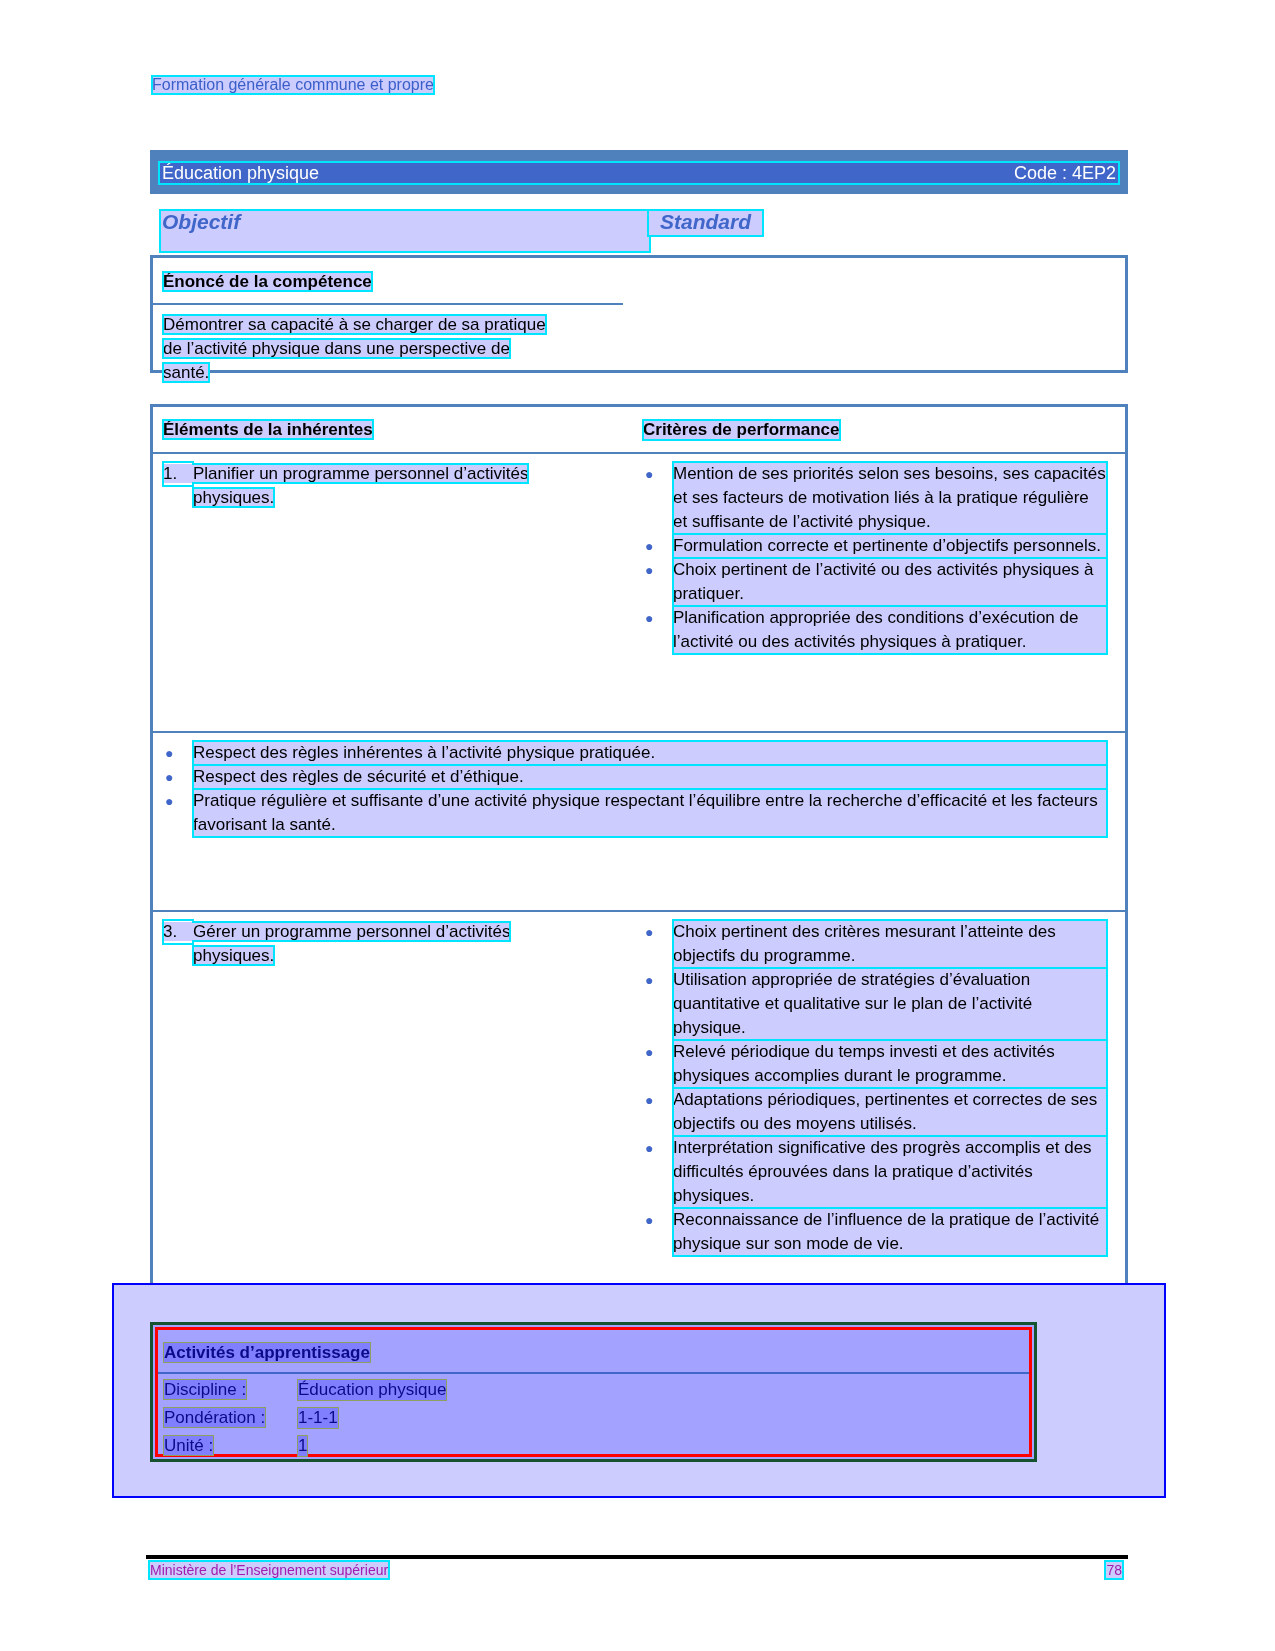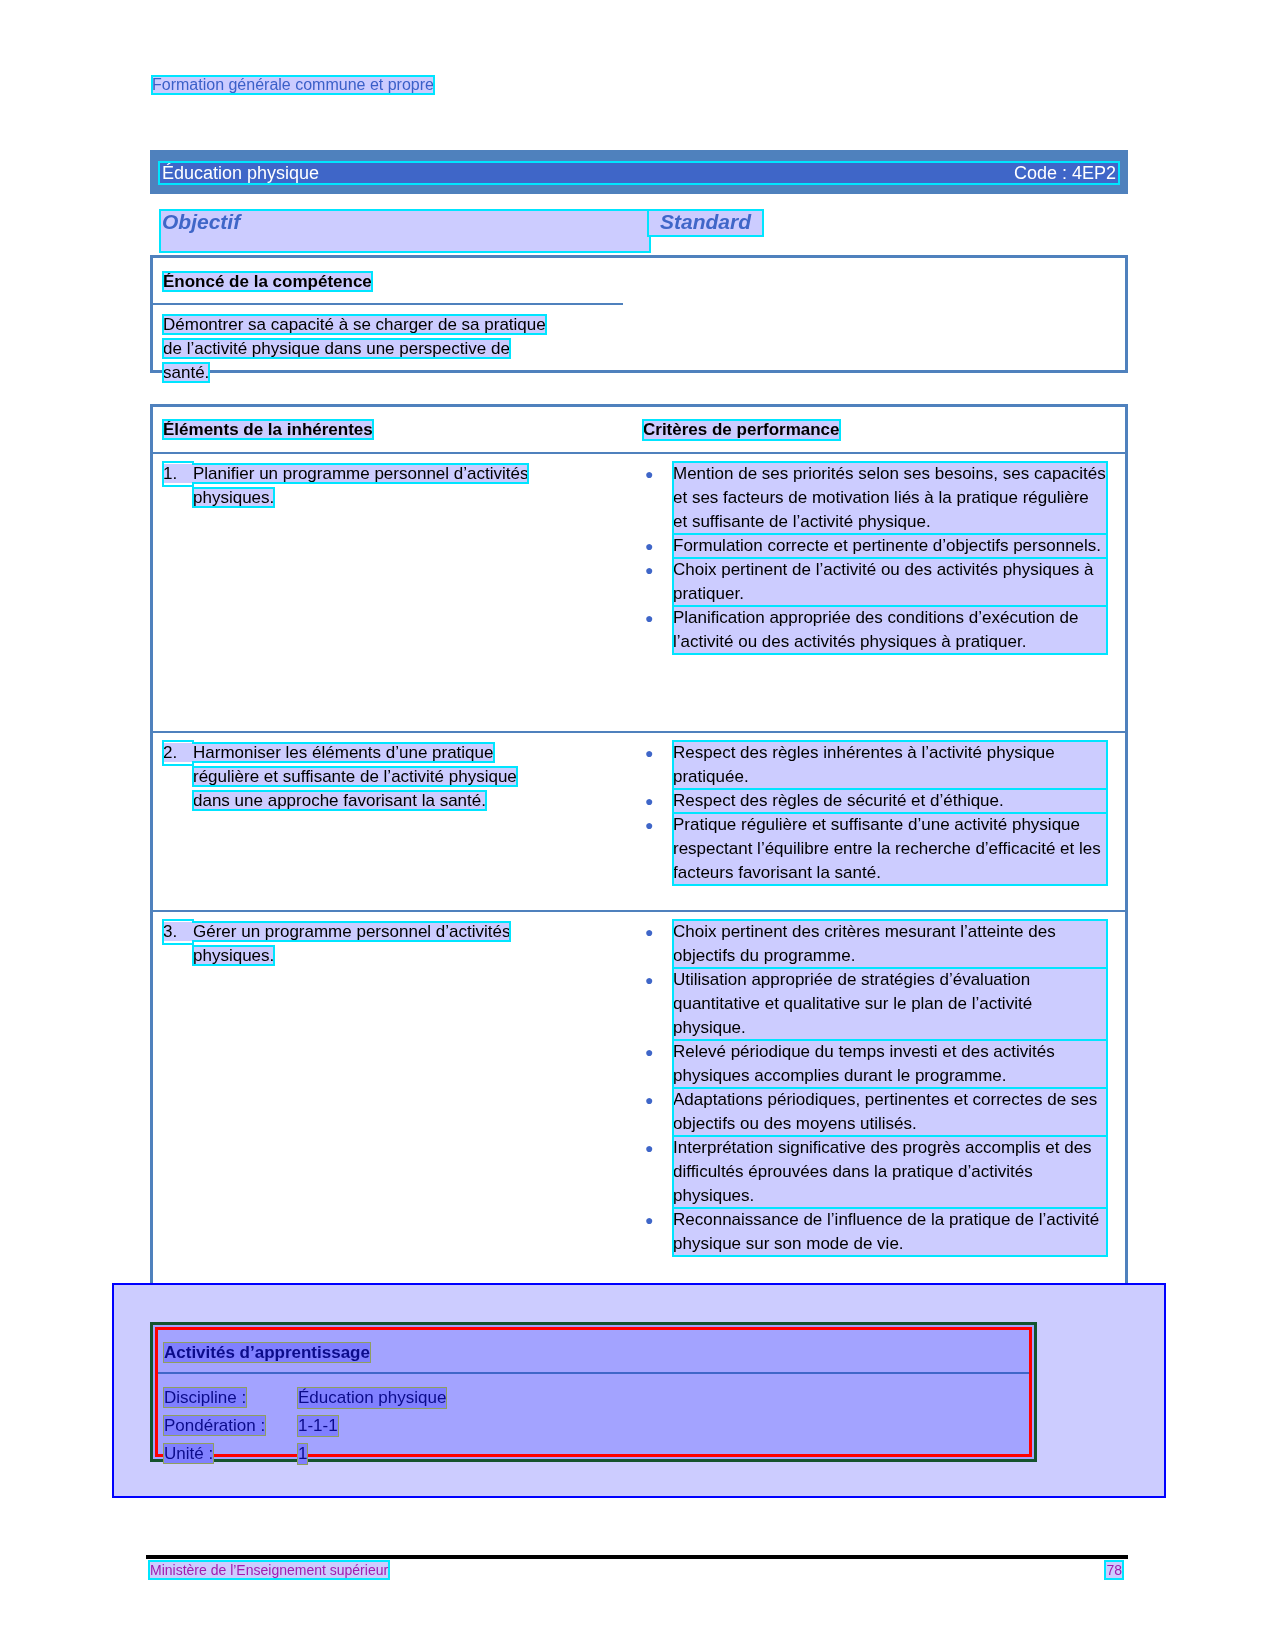--- a/index.html
+++ b/index.html
@@ -35,21 +35,21 @@
   .elements .section .left .ind { padding-left: 30px; display: block; }
   .elements .section .right { flex: 1; font-size: 17px; line-height: 24px; padding-right: 8px; }
   .crit { display: flex; }
   .crit .bullet { width: 30px; text-align: left; color: #3f66c8; font-size: 14px; padding-left: 2px; }
   .crit .txt { flex: 1; }
 
   .overlay { position: absolute; left: 112px; top: 1283px; width: 1054px; height: 215px; background: #ccccff; border: 2px solid #0000ff; }
   .activites { position: absolute; left: 150px; top: 1322px; width: 887px; height: 140px; background: #a3a3ff; border: 3px solid #14532d; }
   .activites .inner { position: absolute; inset: 2px; border: 3px solid #ff0000; }
   .activites .head { height: 44px; padding: 13px 0 0 6px; font-size: 17px; font-weight: bold; color: #0b0b8a; border-bottom: 2px solid #3f66c8; }
-  .activites .line { height: 28px; font-size: 17px; color: #0b0b8a; padding-left: 6px; display: flex; align-items: flex-end; }
+  .activites .line { height: 28px; font-size: 17px; color: #0b0b8a; padding-left: 6px; display: flex; align-items: flex-start; }
   .activites .line .k { width: 134px; }
   .activites .hlb { background: #8080ff; outline: 1px solid #8f9f5f; }
 
   .footer-rule { position: absolute; left: 146px; top: 1555px; width: 982px; height: 4px; background: #000; }
   .footer { position: absolute; left: 150px; top: 1562px; width: 972px; font-size: 14px; color: #a21caf; display: flex; justify-content: space-between; }
   .footer span { background: #ccccff; outline: 2px solid #00e5ff; }
 </style>
 </head>
 <body>
 
@@ -101,25 +101,20 @@
           <span class="txt hl">Choix pertinent de l’activité ou des activités physiques à pratiquer.</span>
         </div>
       <div class="crit">
           <span class="bullet">●</span>
           <span class="txt hl">Planification appropriée des conditions d’exécution de l’activité ou des activités physiques à pratiquer.</span>
         </div>
     </div>
   </div>
 
   <div class="row sep section" style="height:179px;">
-    <div class="left">
-      <span class="hl"><span class="num">2.</span><span>Harmoniser les éléments d’une pratique</span></span>
-      <span class="ind"><span class="hl">régulière et suffisante de l’activité physique</span></span>
-      <span class="ind"><span class="hl">dans une approche favorisant la santé.</span></span>
-    </div>
     <div class="right">
       <div class="crit">
           <span class="bullet">●</span>
           <span class="txt hl">Respect des règles inhérentes à l’activité physique pratiquée.</span>
         </div>
       <div class="crit">
           <span class="bullet">●</span>
           <span class="txt hl">Respect des règles de sécurité et d’éthique.</span>
         </div>
       <div class="crit">

